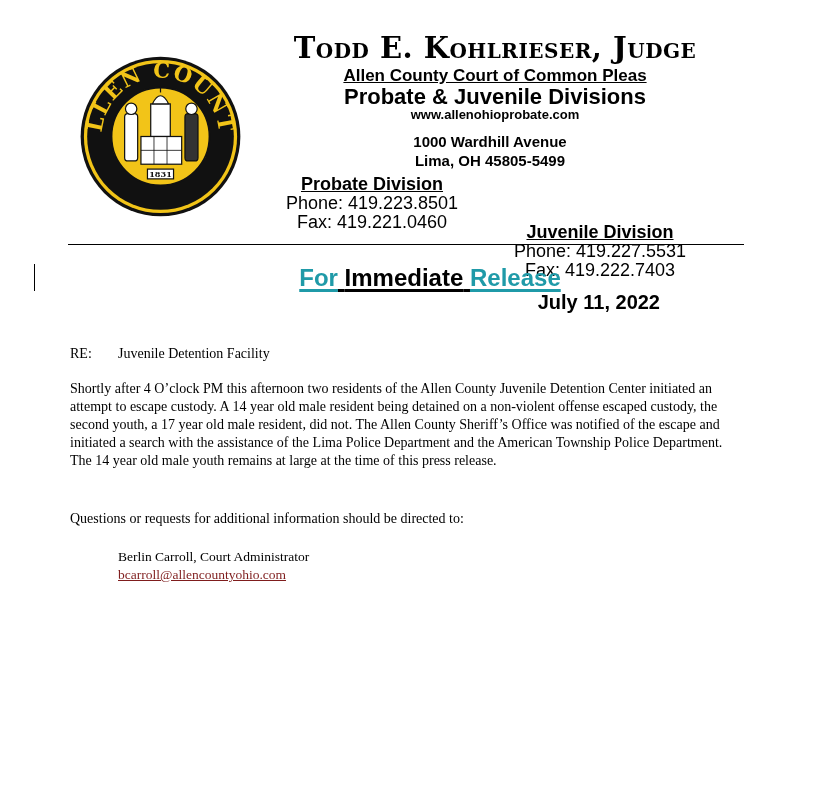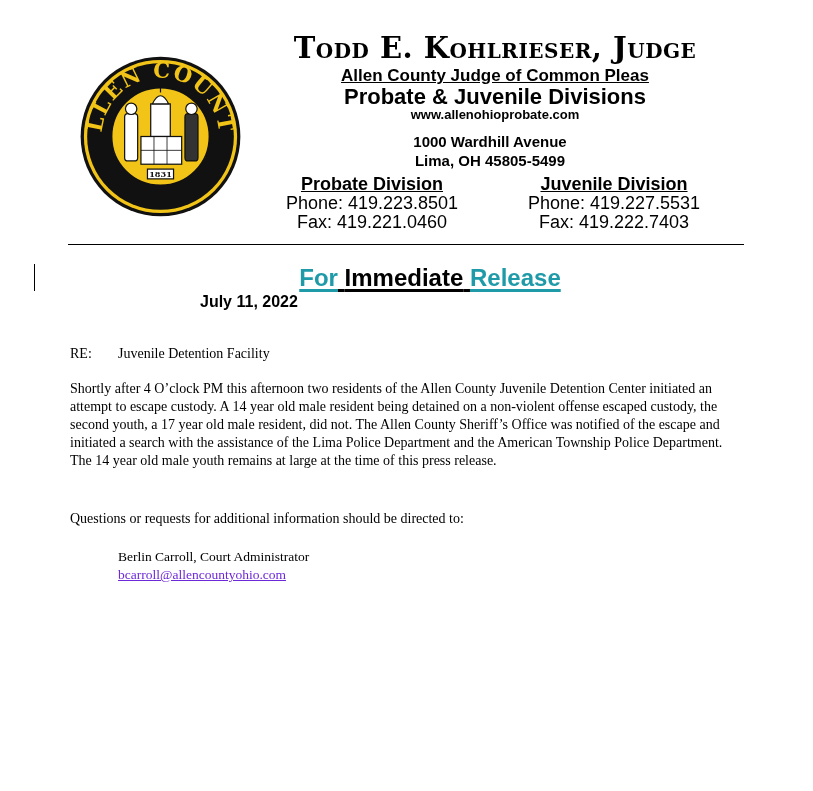--- a/index.html
+++ b/index.html
@@ -71,21 +71,21 @@
   }
   .division {
     position: absolute;
     top: 175px;
     width: 200px;
     text-align: center;
     font-size: 18px;
     line-height: 19px;
   }
   .division.probate { left: 272px; }
-  .division.juvenile { left: 514px; }
+  .division.juvenile { left: 500px; margin-top: 48px; }
   .division .div-title {
     font-weight: bold;
     text-decoration: underline;
   }
   .rule {
     position: absolute;
     left: 68px;
     top: 244px;
     width: 676px;
     height: 0;
@@ -115,23 +115,23 @@
     text-decoration-thickness: 3px;
     text-underline-offset: 3px;
   }
   .teal { color: #1f9aa8; text-decoration-color: #1f9aa8; }
   .black-word { color: #000; text-decoration-color: #000; }
   .release-date {
     position: absolute;
     left: 200px;
     top: 292px;
     width: 460px;
-    text-align: left;
-    font-weight: bold;
-    font-size: 16px;
+    text-align: right;
+    font-weight: bold;
+    font-size: 20px;
     line-height: 20px;
   }
   .body-text {
     position: absolute;
     left: 70px;
     width: 680px;
     font-family: "Liberation Serif", serif;
     font-size: 14px;
     line-height: 18px;
   }
@@ -141,21 +141,21 @@
   .questions { top: 510px; }
   .contact {
     position: absolute;
     left: 118px;
     top: 548px;
     font-family: "Liberation Serif", serif;
     font-size: 13.5px;
     line-height: 18px;
   }
   .contact a {
-    color: #6d28d9;
+    color: #7f1d1d;
   }
 </style>
 </head>
 <body>
 
 <svg class="seal" viewBox="0 0 200 200" xmlns="http://www.w3.org/2000/svg">
   <defs>
     <path id="topArc" d="M 28 100 A 72 72 0 0 1 172 100"></path>
     <path id="botArc" d="M 40 112 A 62 62 0 0 0 160 112"></path>
   </defs>
@@ -184,21 +184,21 @@
 
   <rect x="130" y="72" width="16" height="58" rx="4" fill="#333" stroke="#111" stroke-width="1.5"></rect>
   <circle cx="138" cy="66" r="7" fill="#fff" stroke="#111" stroke-width="1.5"></circle>
 
   <rect x="84" y="140" width="32" height="12" fill="#fff" stroke="#111" stroke-width="1.5"></rect>
   <text x="100" y="150" font-family="DejaVu Serif, serif" font-size="10" font-weight="bold" text-anchor="middle" fill="#111">1831</text>
 </svg>
 
 <div class="header-block">
   <p class="judge-name">Todd E. Kohlrieser, Judge</p>
-  <p class="court-name">Allen County Judge of Common Pleas</p>
+  <p class="court-name">Allen County Court of Common Pleas</p>
   <p class="divisions-line">Probate &amp; Juvenile Divisions</p>
   <p class="website">www.allenohioprobate.com</p>
 </div>
 
 <div class="address">
   <div>1000 Wardhill Avenue</div>
   <div>Lima, OH  45805-5499</div>
 </div>
 
 <div class="division probate">

